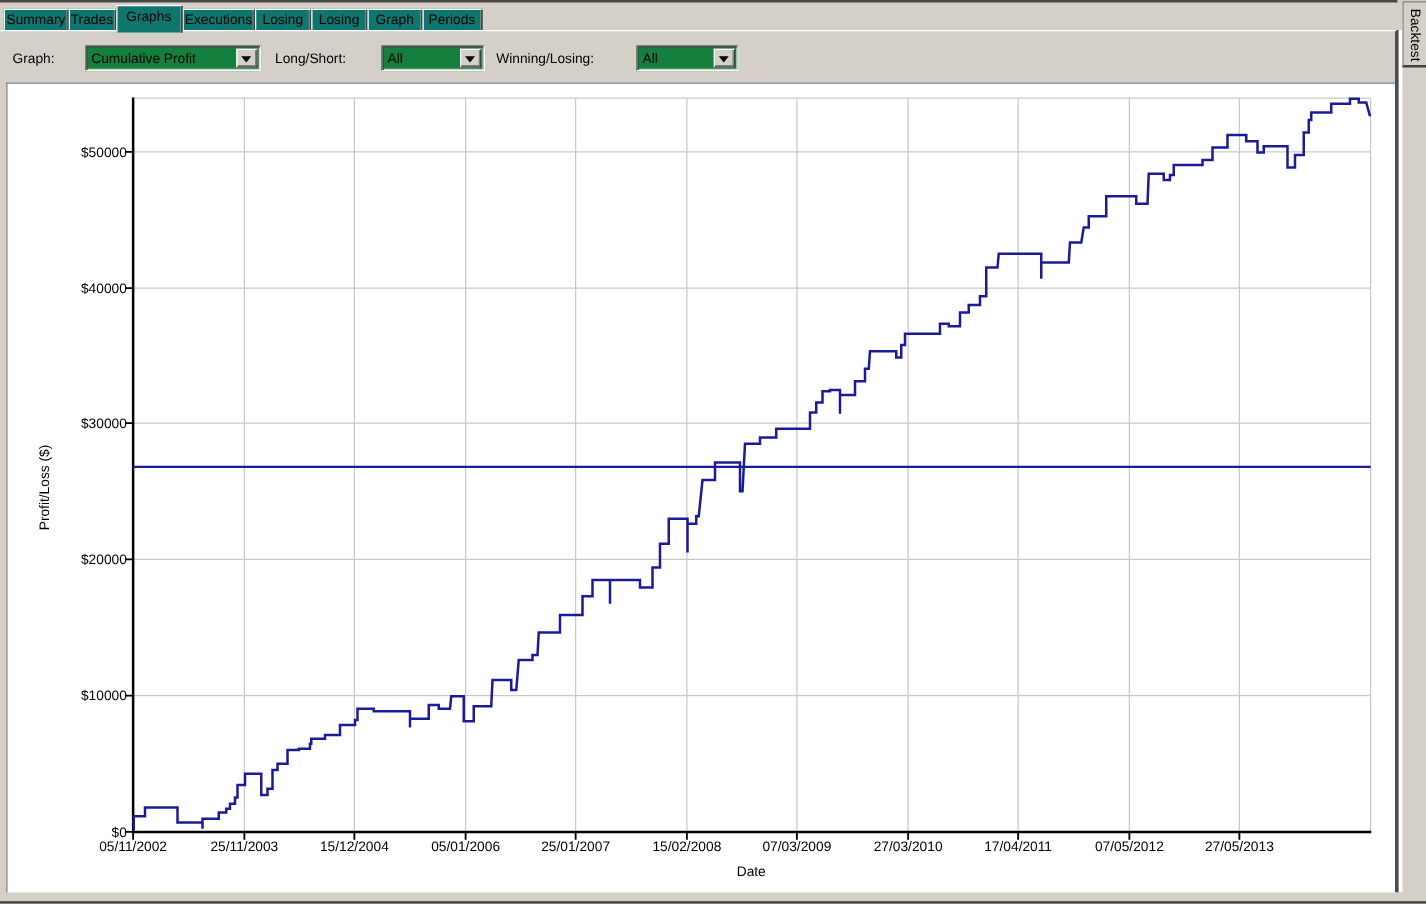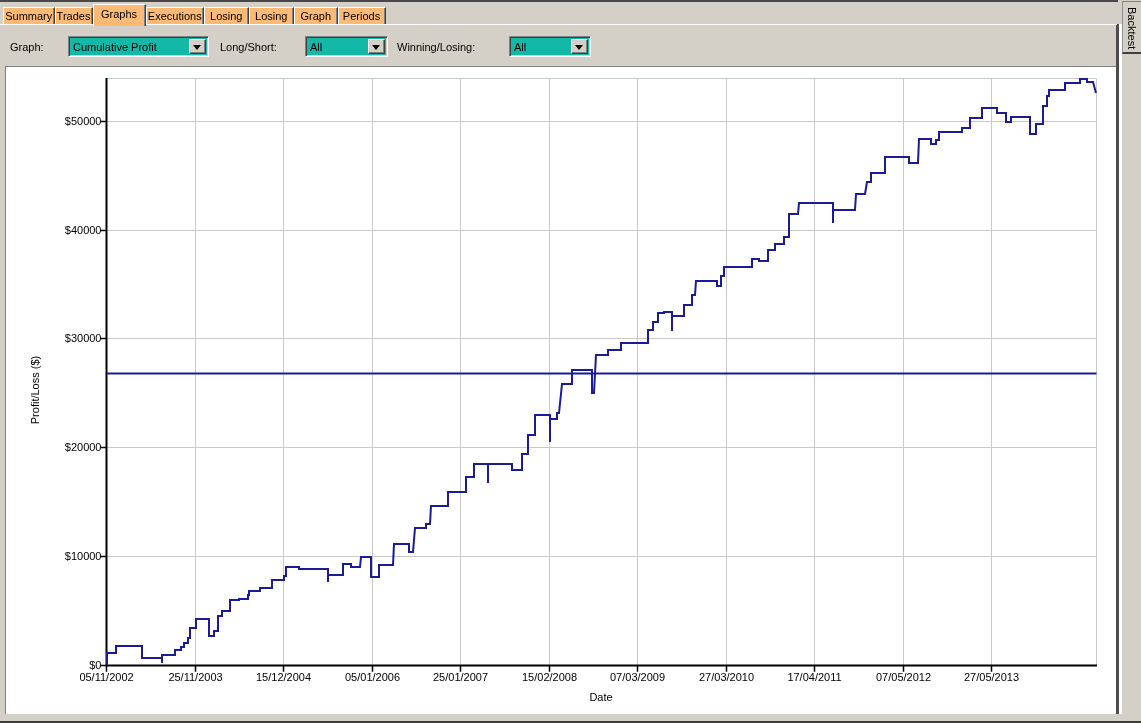--- a/index.html
+++ b/index.html
@@ -1,25 +1,25 @@
 <!DOCTYPE html>
 <html><head><meta charset="utf-8"><title>Backtest</title>
 <style>
 html,body{margin:0;padding:0}
 body{width:1141px;height:723px;position:relative;background:#d4d0c8;overflow:hidden;
      font-family:"Liberation Sans",sans-serif;font-size:11px;color:#000}
 .topline{position:absolute;left:0;top:0;width:1118px;height:2px;background:#484848}
-.tab{position:absolute;top:7px;height:16px;background:#fdba74;
+.tab{position:absolute;top:7px;height:16px;background:#0f766e;
      border-top:1px solid #fff;border-left:1px solid #fff;border-right:1px solid #404040;
      box-shadow:inset -1px 0 0 #808080;
      text-align:center;line-height:16px;z-index:3}
 .tab.sel{top:4px;height:20.5px;line-height:18px;z-index:4;border-bottom:0}
 .whiteline{position:absolute;left:0;top:24px;width:1117px;height:1px;background:#fff;z-index:2}
 .lbl{position:absolute;top:40px;height:14px;line-height:14px}
-.combo{position:absolute;top:36px;height:19px;background:#14b8a6;
+.combo{position:absolute;top:36px;height:19px;background:#15803d;
        border-top:1px solid #808080;border-left:1px solid #808080;
        border-bottom:1px solid #fff;border-right:1px solid #fff;
        box-shadow:inset 1px 1px 0 #404040, inset -1px -1px 0 #d4d0c8}
 .cfield{position:absolute;left:4px;top:2.5px;height:15px;line-height:15px;white-space:nowrap}
 .cbtn{position:absolute;right:2px;top:2px;width:15px;height:13px;background:#d4d0c8;
       border-top:1px solid #fff;border-left:1px solid #fff;
       border-right:1px solid #404040;border-bottom:1px solid #404040;
       box-shadow:inset -1px -1px 0 #808080}
 .arr{position:absolute;left:3px;top:4.5px;width:0;height:0;
      border-left:4.5px solid transparent;border-right:4.5px solid transparent;border-top:5px solid #000}

